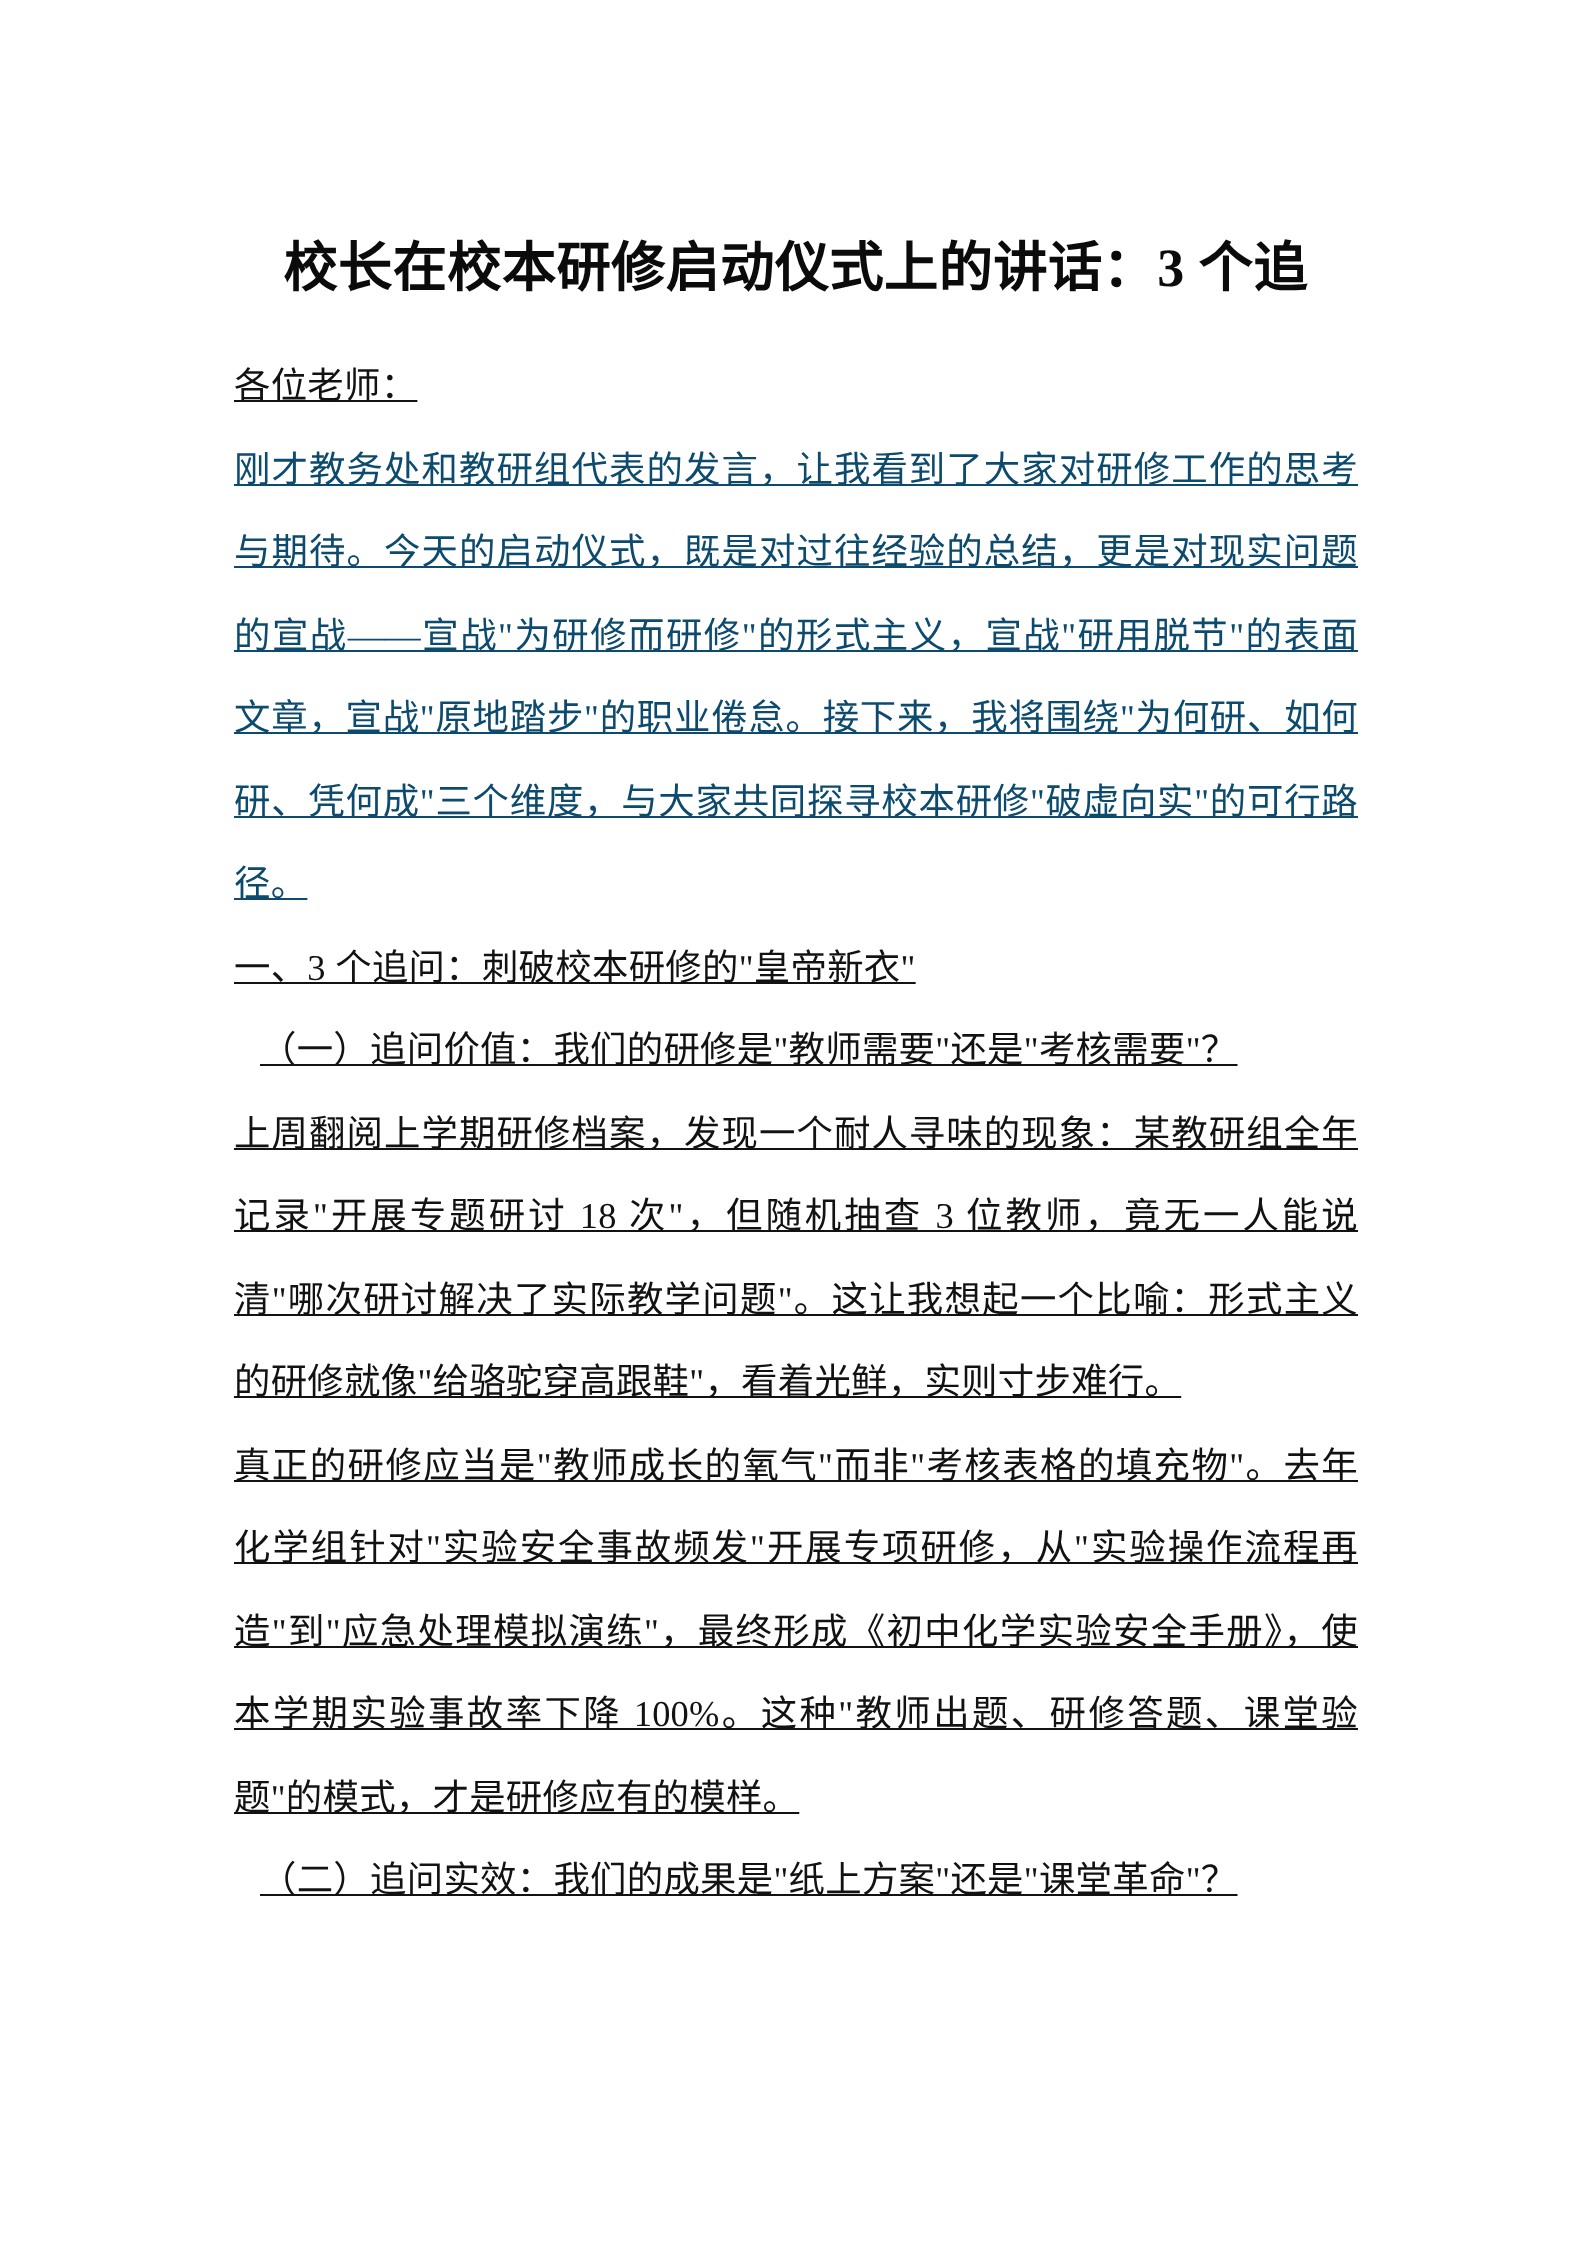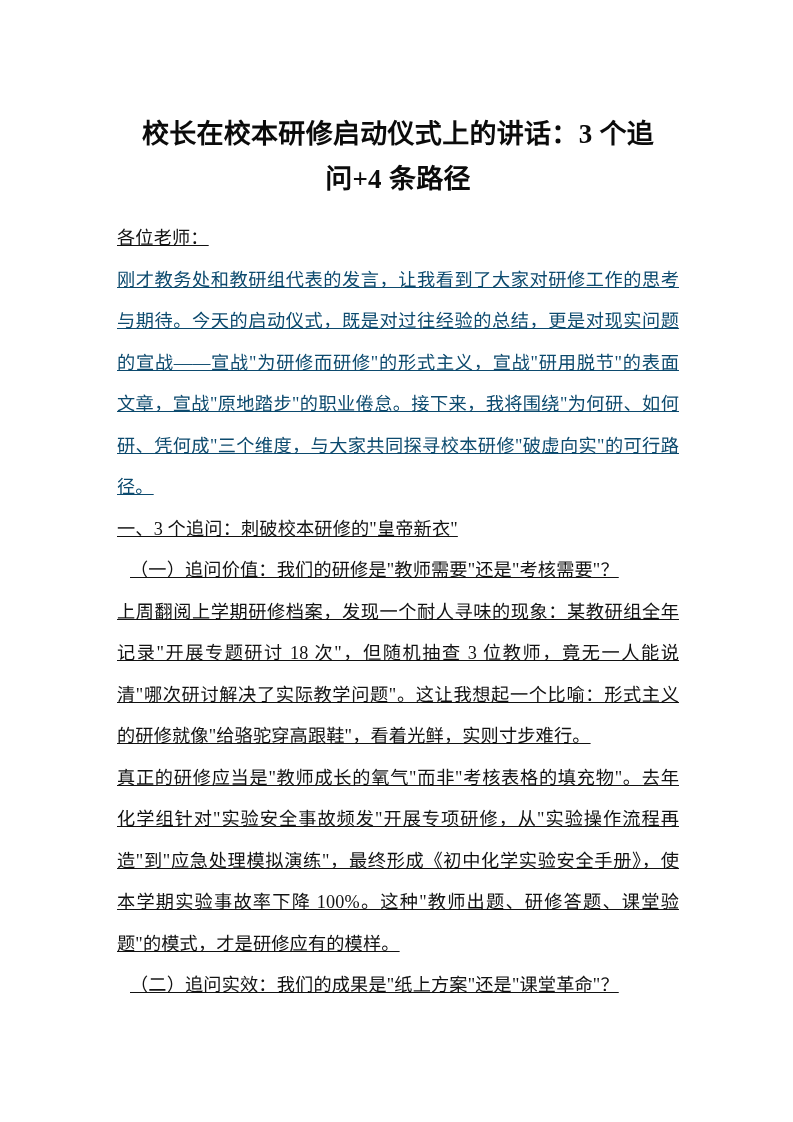--- a/index.html
+++ b/index.html
@@ -74,21 +74,20 @@
   }
 </style>
 </head>
 <body style="background: rgb(255, 255, 255);">
 
 <div class="page" style="background: rgb(255, 255, 255);">
   <div class="content">
 
     <h1 class="doc-title">
       <span style="display: block;">校长在校本研修启动仪式上的讲话：3 个追</span>
-      <span style="display: block;">问+4 条路径</span>
     </h1>
 
     <p class="para" style="color: rgb(18, 18, 18);">各位老师：</p>
 
     <p class="para" style="color: #0c4a6e;">刚才教务处和教研组代表的发言，让我看到了大家对研修工作的思考与期待。今天的启动仪式，既是对过往经验的总结，更是对现实问题的宣战——宣战"为研修而研修"的形式主义，宣战"研用脱节"的表面文章，宣战"原地踏步"的职业倦怠。接下来，我将围绕"为何研、如何研、凭何成"三个维度，与大家共同探寻校本研修"破虚向实"的可行路径。</p>
 
     <p class="para heading-num" style="color: rgb(18, 18, 18);">一、3 个追问：刺破校本研修的"皇帝新衣"</p>
 
     <p class="para indent" style="color: rgb(18, 18, 18);">（一）追问价值：我们的研修是"教师需要"还是"考核需要"？</p>
 

